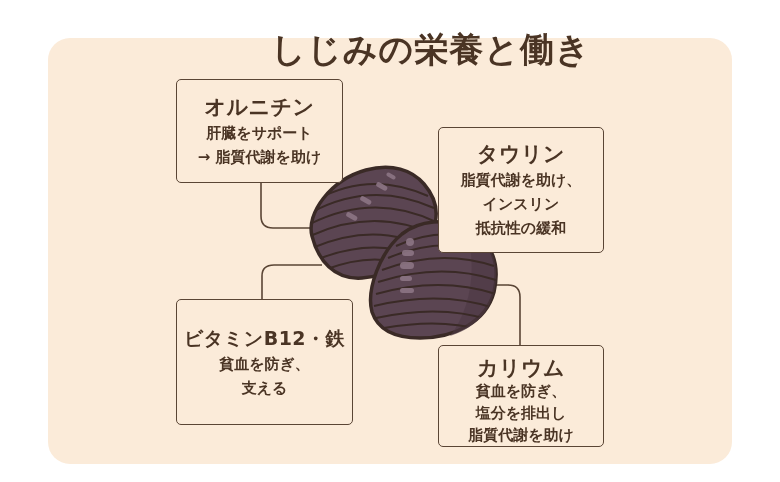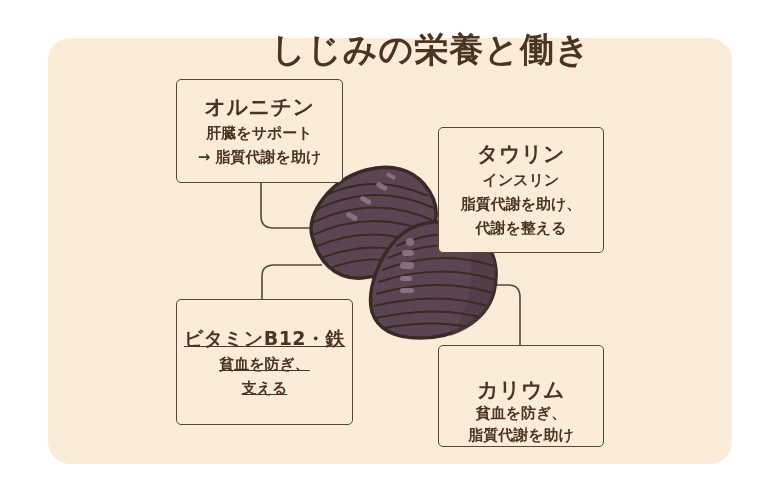--- a/index.html
+++ b/index.html
@@ -96,28 +96,29 @@
 </svg>
 
 <div class="box" style="left:176px; top:79px; width:167px; height:104px;">
   <div class="head">オルニチン</div>
   <div class="line">肝臓をサポート</div>
   <div class="line">→ 脂質代謝を助け</div>
 </div>
 
 <div class="box" style="left:438px; top:79px; width:166px; height:126px;margin-top:48px;">
   <div class="head">タウリン</div>
+  <div class="line">脂質代謝を助け、</div>
   <div class="line">インスリン</div>
-  <div class="line">脂質代謝を助け、</div>
-  <div class="line">代謝を整える</div>
+  <div class="line">抵抗性の緩和</div>
 </div>
 
-<div class="box" style="left:176px; top:299px; width:177px; height:126px;text-decoration:underline;">
+<div class="box" style="left:176px; top:299px; width:177px; height:126px;">
   <div class="head" style="font-size:19px;">ビタミンB12・鉄</div>
   <div class="line">貧血を防ぎ、</div>
   <div class="line">支える</div>
 </div>
 
 <div class="box" style="left:438px; top:345px; width:166px; height:102px;justify-content:flex-end;">
   <div class="head" style="line-height:24px;">カリウム</div>
   <div class="line" style="line-height:22px;">貧血を防ぎ、</div>
+  <div class="line" style="line-height:22px;">塩分を排出し</div>
   <div class="line" style="line-height:22px;">脂質代謝を助け</div>
 </div>
 
 </body></html>

